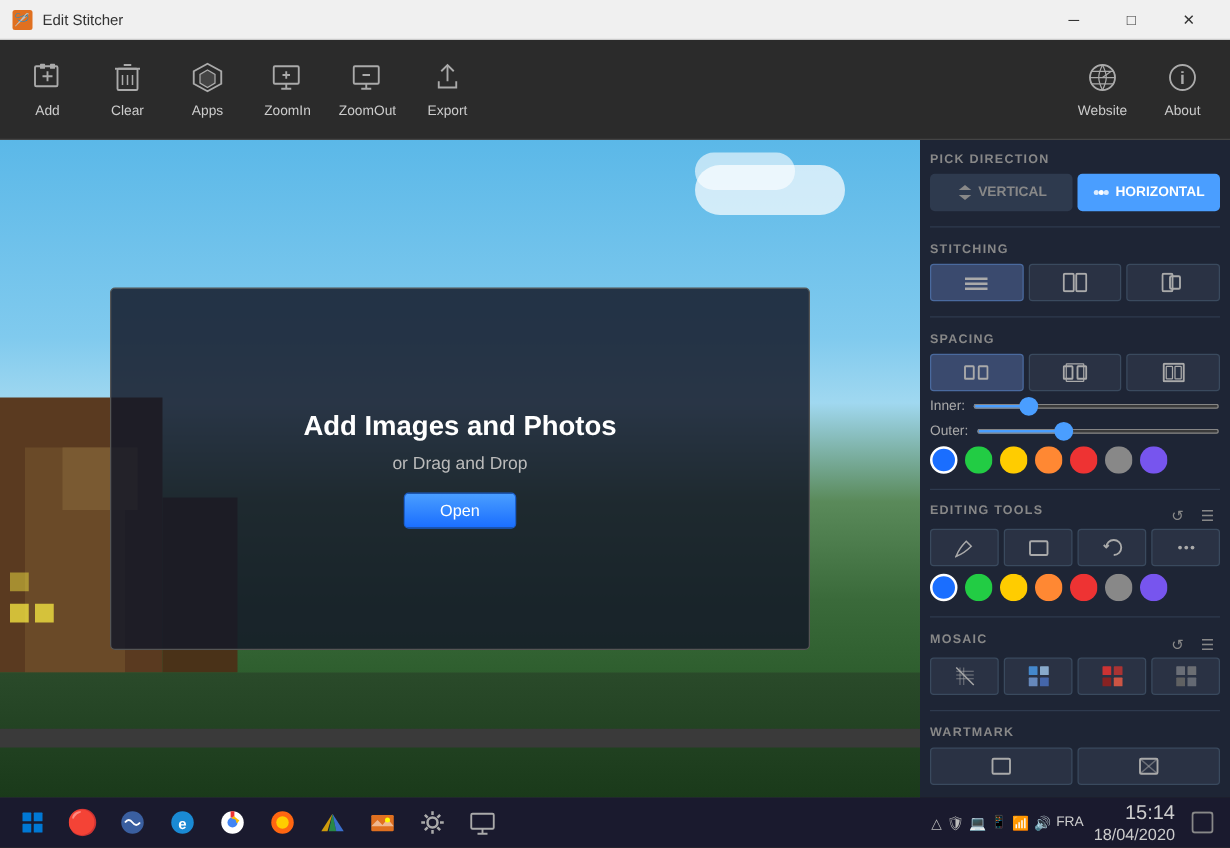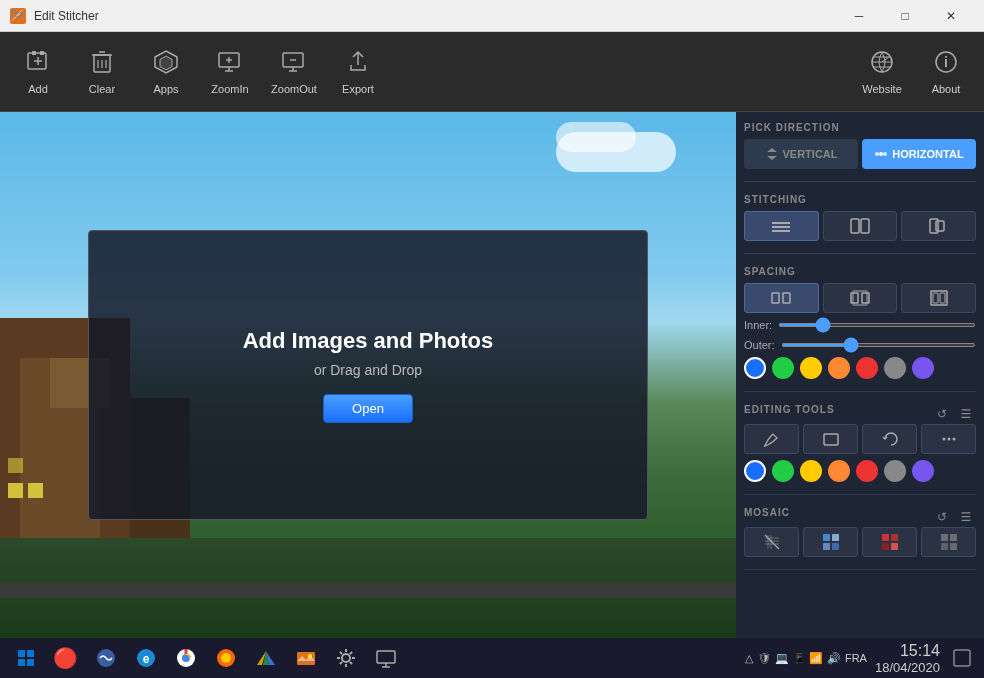--- a/index.html
+++ b/index.html
@@ -558,20 +558,37 @@
             <rect x="10" y="1" width="7" height="7" fill="#888" rx="0.5" opacity="0.7"></rect>
             <rect x="1" y="10" width="7" height="7" fill="#666" rx="0.5" opacity="0.9"></rect>
             <rect x="10" y="10" width="7" height="7" fill="#bbb" rx="0.5" opacity="0.4"></rect>
           </svg>
         </div>
       </div>
     </div>
 
     <div class="section-divider"></div>
 
+    <div>
+      <div class="panel-section-label">WARTMARK</div>
+      <div class="icon-row">
+        <div class="icon-cell">
+          <svg width="18" height="18" viewBox="0 0 18 18">
+              <rect x="2" y="3" width="14" height="12" rx="1" fill="none" stroke="#aaa" stroke-width="1.5"></rect>
+            </svg>
+        </div>
+        <div class="icon-cell">
+          <svg width="18" height="18" viewBox="0 0 18 18">
+              <rect x="2" y="3" width="14" height="12" rx="1" fill="none" stroke="#aaa" stroke-width="1.5"></rect>
+              <line x1="2" y1="3" x2="16" y2="15" stroke="#aaa" stroke-width="1.2" opacity="0.5"></line>
+              <line x1="16" y1="3" x2="2" y2="15" stroke="#aaa" stroke-width="1.2" opacity="0.5"></line>
+            </svg>
+        </div>
+      </div>
+    </div>
 
   </div>
 </div>
 
 <div class="bottom-bar">
   <input type="range" min="0" max="100" value="40" class="zoom-slider" style="">
 </div>
 
 <div class="taskbar">
 

